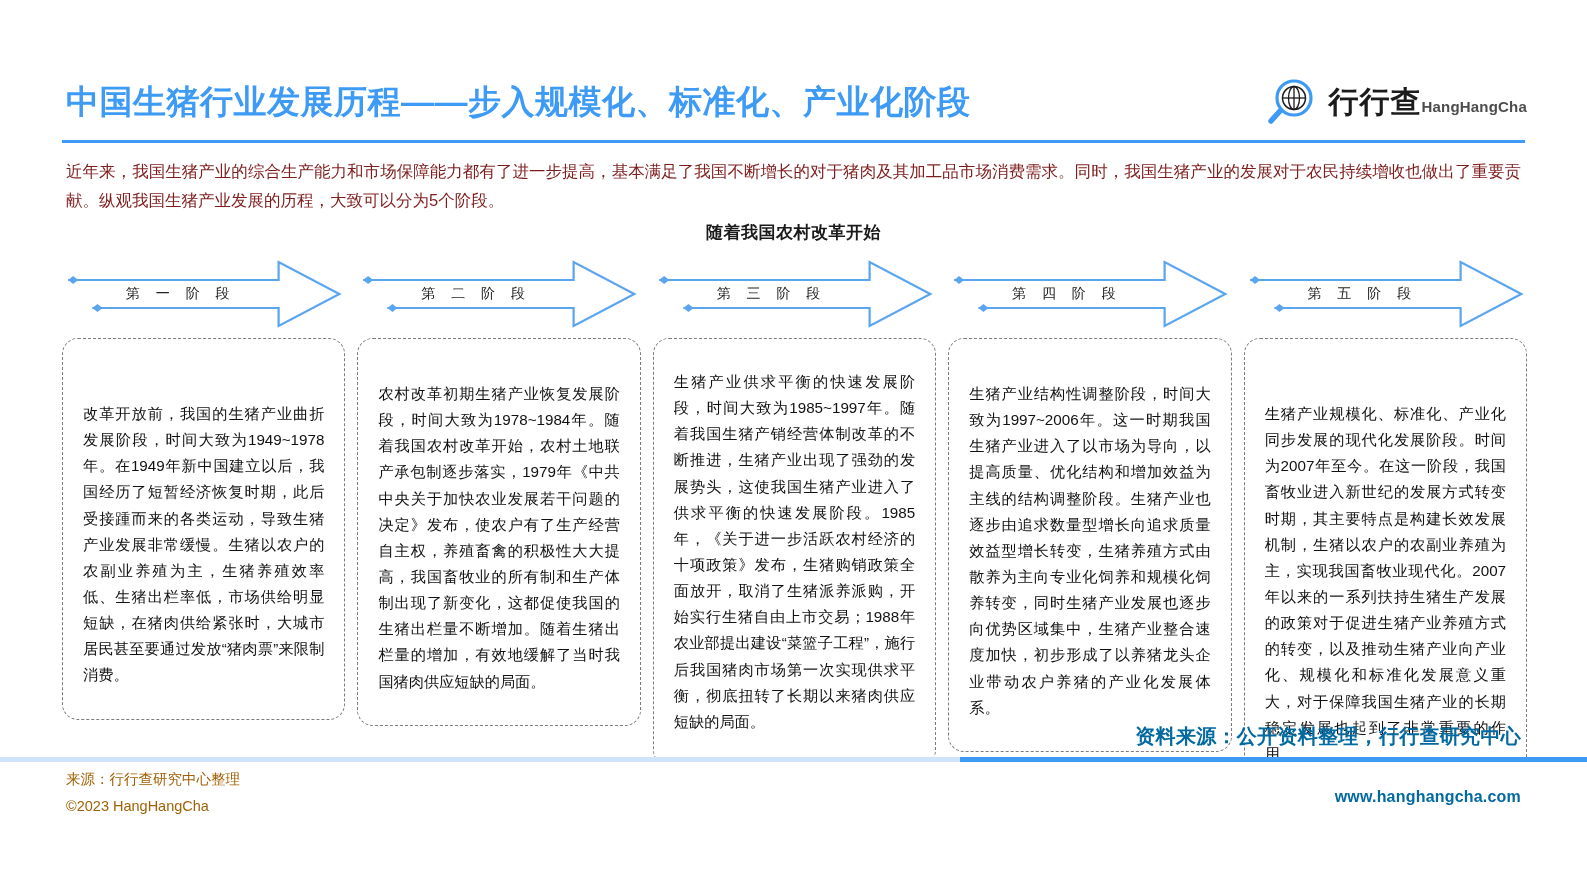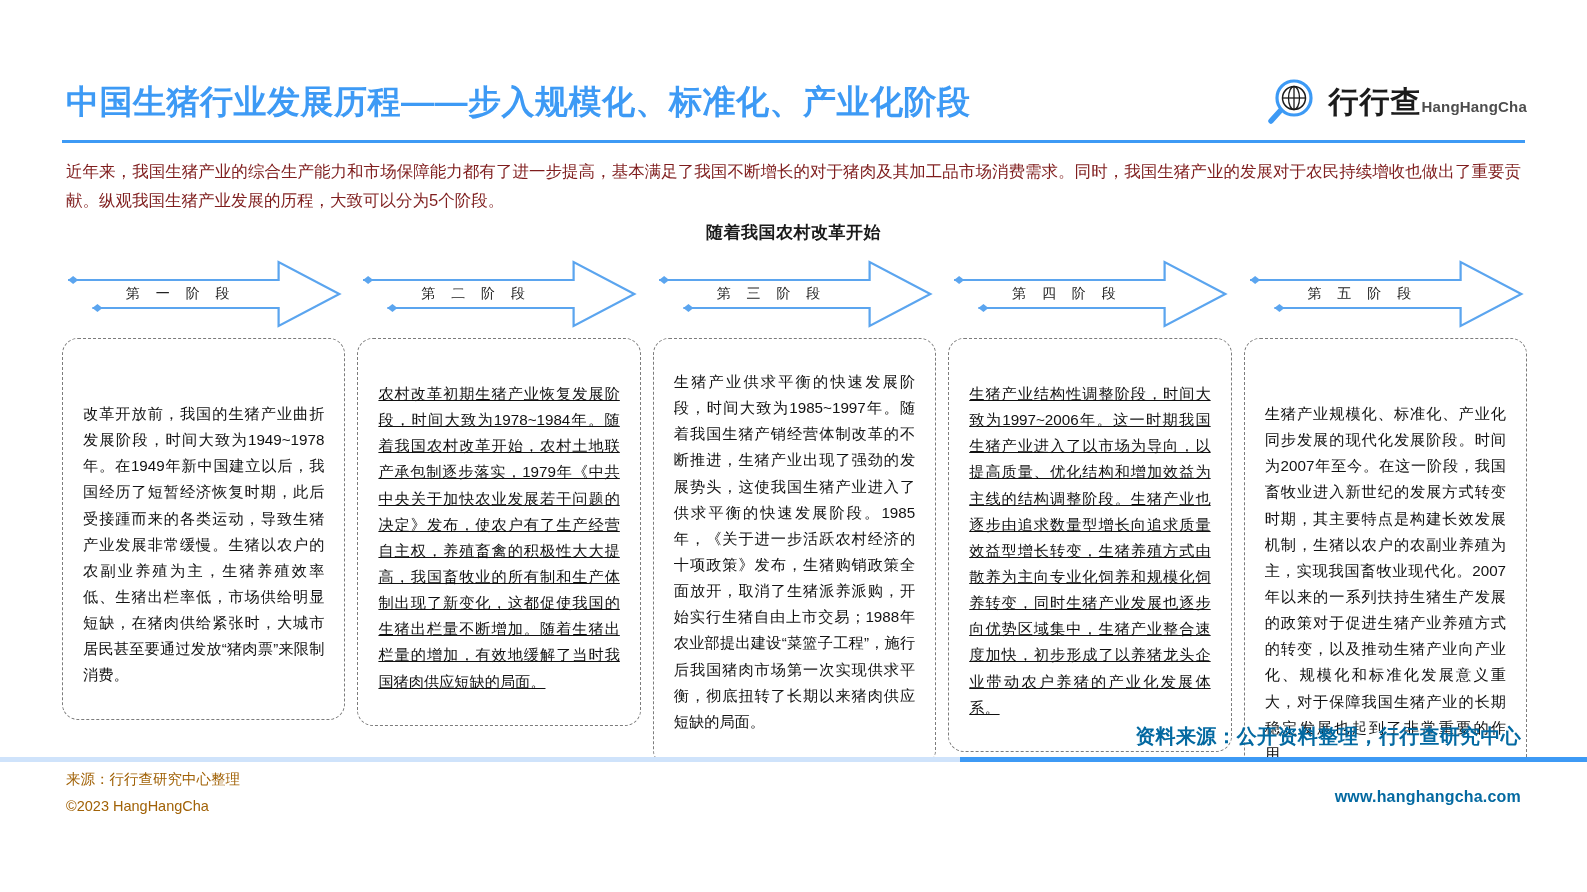--- a/index.html
+++ b/index.html
@@ -163,21 +163,21 @@
     border-radius: 16px;
     padding: 52px 20px 30px 20px;
     font-size: 15.2px;
     line-height: 1.72;
     color: #111111;
     text-align: justify;
     text-justify: inter-ideograph;
     background: #ffffff;
   }
 
-  .card.pad-sm { padding-top: 42px; text-decoration: underline; }
+  .card.pad-sm { padding-top: 42px; }
   .card.pad-md { padding-top: 30px; }
   .card.pad-lg { padding-top: 62px; }
 
   
   .source-note {
     position: absolute;
     right: 66px;
     top: 723px;
     font-size: 20px;
     font-weight: bold;

